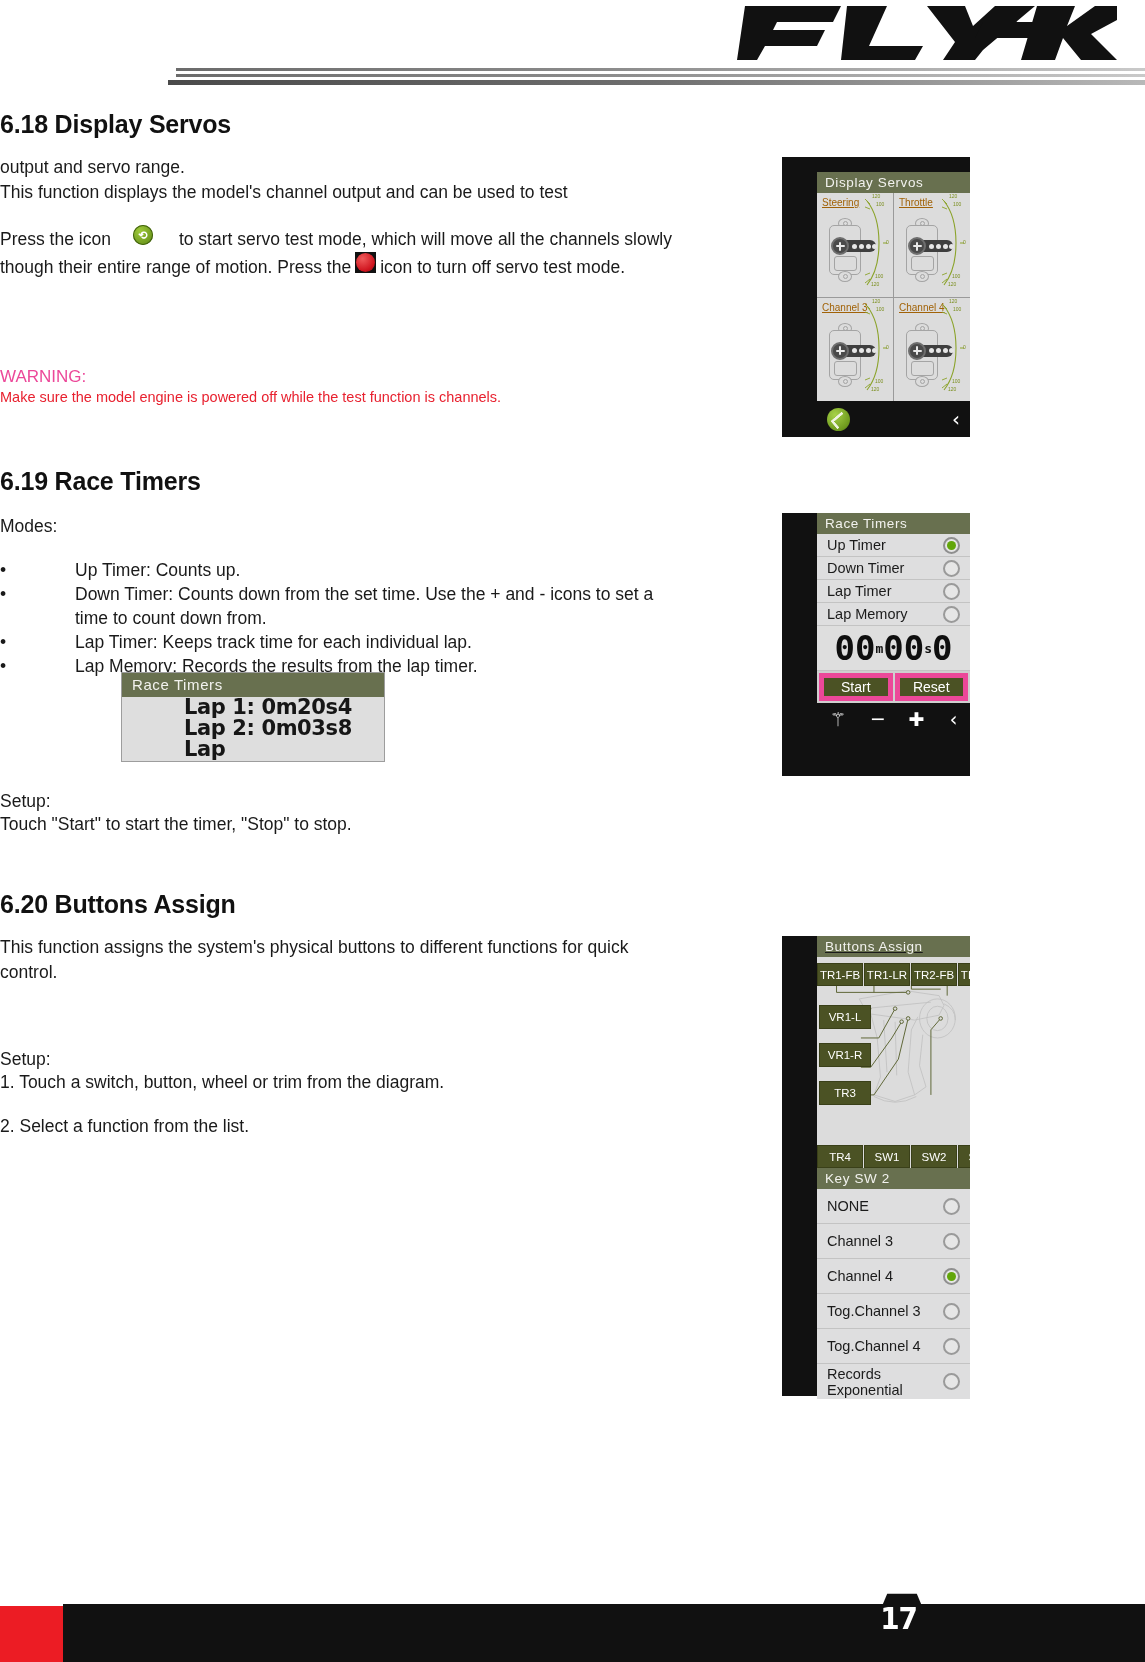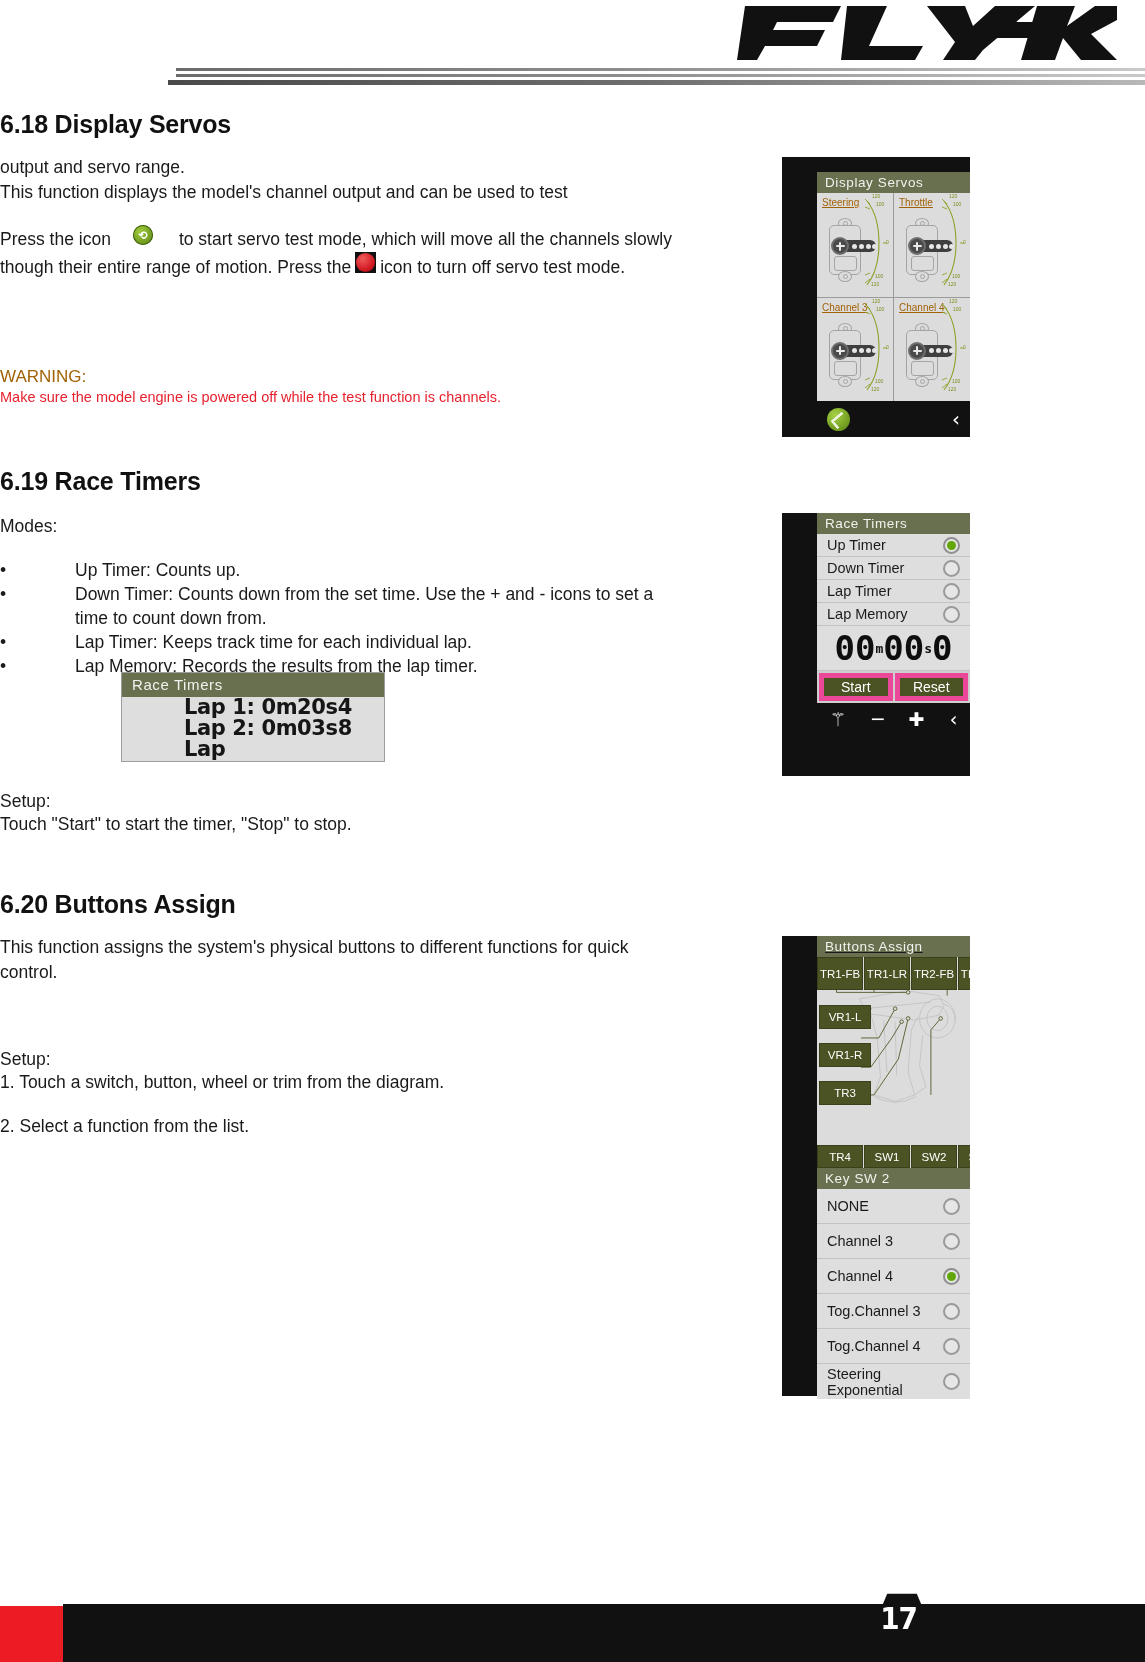--- a/index.html
+++ b/index.html
@@ -59,21 +59,21 @@
   }
   .para {
     position: absolute;
     font-size: 17.5px;
     line-height: 25px;
     color: #1a1a1a;
   }
   .warn-title {
     position: absolute;
     font-size: 17px;
-    color: #a16207;
+    color: #ec4899;
   }
   .warn-body {
     position: absolute;
     font-size: 14.5px;
     color: #e8212f;
   }
   .bullet-list {
     position: absolute;
     font-size: 17.5px;
     line-height: 24px;
@@ -418,21 +418,21 @@
     background: #4b5224;
     color: #fff;
     font-size: 11.5px;
     display: flex;
     align-items: center;
     justify-content: center;
     border: 1px solid #3a4019;
     box-sizing: border-box;
     white-space: nowrap;
   }
-  .ba-top-row { top: 0px; height: 33px; width: 46px; }
+  .ba-top-row { top: 6px; height: 23px; width: 46px; }
   .ba-left { left: 2px; width: 52px; height: 24px; }
   .ba-bottom-row { bottom: 0px; height: 23px; width: 46px; }
   .ba-art {
     position: absolute;
     inset: 24px 0 24px 0;
     opacity: 0.55;
   }
 
   
   #key-sw2 {
@@ -820,21 +820,21 @@
     </div>
     <div class="list-row">
       <span>Tog.Channel 3</span>
       <span class="radio"></span>
     </div>
     <div class="list-row">
       <span>Tog.Channel 4</span>
       <span class="radio"></span>
     </div>
     <div class="list-row" style="border-bottom:none;">
-      <span>Steering Exponential</span>
+      <span>Records Exponential</span>
       <span class="radio"></span>
     </div>
   </div>
 </div>
 
 <div class="footer-tab"></div>
 <div class="footer-bar"></div>
 <div class="footer-red"></div>
 <div class="page-num">17</div>
 

